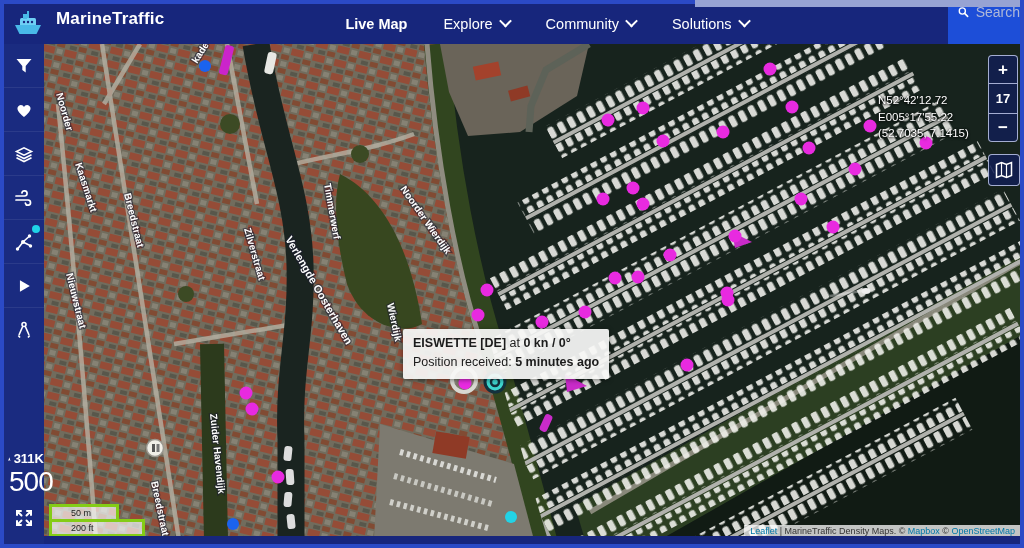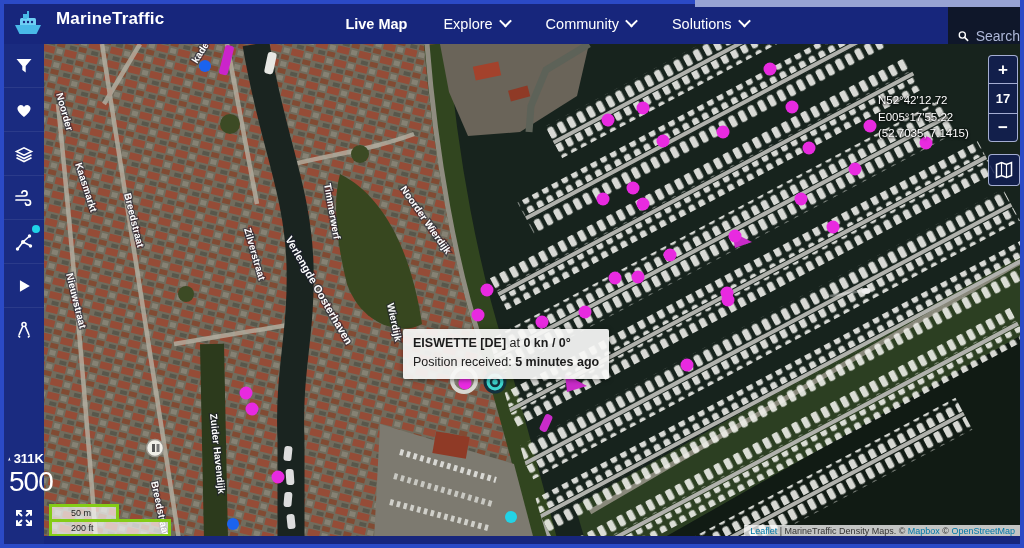--- a/index.html
+++ b/index.html
@@ -8,21 +8,21 @@
   .top-strip{position:absolute;left:695px;top:0;width:325px;height:7px;background:#97a3d3;z-index:40;}
 
   
   .header{position:absolute;left:0;top:0;width:1016px;height:40px;background:#17267c;display:flex;align-items:center;z-index:30;}
   .brand{display:flex;gap:12px;padding-left:8px;min-width:210px;}
   .brand-name{color:#fff;font-size:17px;font-weight:700;letter-spacing:.2px;}
   .nav{display:flex;align-items:center;gap:36px;margin:0 auto;transform:translateX(-38px);}
   .nav-item{display:flex;align-items:center;color:#fff;font-size:14.5px;cursor:pointer;white-space:nowrap;}
   .nav-item.active{font-weight:700;}
   .chev{width:7px;height:7px;border-right:2px solid #fff;border-bottom:2px solid #fff;transform:rotate(45deg) translate(-1px,-1px);margin-left:8px;margin-top:-4px;}
-  .search-box{display:flex;align-items:flex-end;gap:7px;background:#0f172a;height:40px;width:62px;padding-left:10px;overflow:hidden;flex:none;}
+  .search-box{display:flex;align-items:flex-start;gap:7px;background:#1d4ed8;height:40px;width:62px;padding-left:10px;overflow:hidden;flex:none;}
   .search-ph{color:#aeb8d8;font-size:14px;white-space:nowrap;}
 
   
   .sidebar{position:absolute;left:0;top:40px;width:40px;height:500px;background:#1a2b80;z-index:25;display:flex;flex-direction:column;}
   .side-btn{position:relative;width:40px;height:43px;display:flex;align-items:center;justify-content:center;border-bottom:1px solid rgba(255,255,255,0.08);cursor:pointer;flex:none;}
   .side-btn svg{display:block;}
   .badge-dot{position:absolute;right:4px;top:5px;width:8px;height:8px;border-radius:50%;background:#1fd2e8;}
   .counter{display:flex;align-items:center;color:#fff;padding-left:3px;flex:none;}
   .counter-vessels{font-size:13px;font-weight:700;gap:2px;margin-top:2px;}
   .counter-refresh{font-size:28px;font-weight:400;gap:2px;letter-spacing:-1px;}
@@ -41,21 +41,21 @@
   .zoomctl{position:absolute;left:944px;top:11px;width:30px;z-index:15;}
   .zbtn{width:30px;height:29px;box-sizing:border-box;background:rgba(18,30,84,0.85);border:1px solid rgba(190,200,235,0.85);color:#fff;display:flex;align-items:center;justify-content:center;cursor:pointer;}
   .zbtn.zin{border-radius:4px 4px 0 0;font-size:17px;font-weight:700;}
   .zlevel{font-size:13px;font-weight:700;cursor:default;border-top:none;border-bottom:none;}
   .zbtn.zout{border-radius:0 0 4px 4px;font-size:17px;font-weight:700;}
   .mapstyle-btn{position:absolute;left:944px;top:110px;width:32px;height:32px;box-sizing:border-box;background:rgba(18,30,84,0.85);border:1px solid rgba(190,200,235,0.85);border-radius:4px;display:flex;align-items:center;justify-content:center;cursor:pointer;z-index:15;}
 
   .scale{position:absolute;left:5px;bottom:3px;z-index:10;font-size:9px;color:#222;}
   .scale-box{background:rgba(255,255,255,0.68);border:3px solid #84cc16;box-sizing:border-box;padding:0 19px;line-height:12px;}
   .scale-m{width:70px;border-bottom:none;}
-  .scale-ft{width:122px;}
+  .scale-ft{width:96px;}
 
   .attribution{position:absolute;right:0;bottom:2px;background:rgba(255,255,255,0.75);font-size:9px;color:#333;padding:1px 5px 2px 6px;white-space:nowrap;z-index:10;margin-top:8px;}
   .attribution .lnk{color:#0078a8;}
 
   .bottom-strip{position:absolute;left:0;bottom:0;width:1016px;height:8px;background:#17267c;z-index:20;}
 </style>
 </head>
 <body>
 
 <div class="window">

